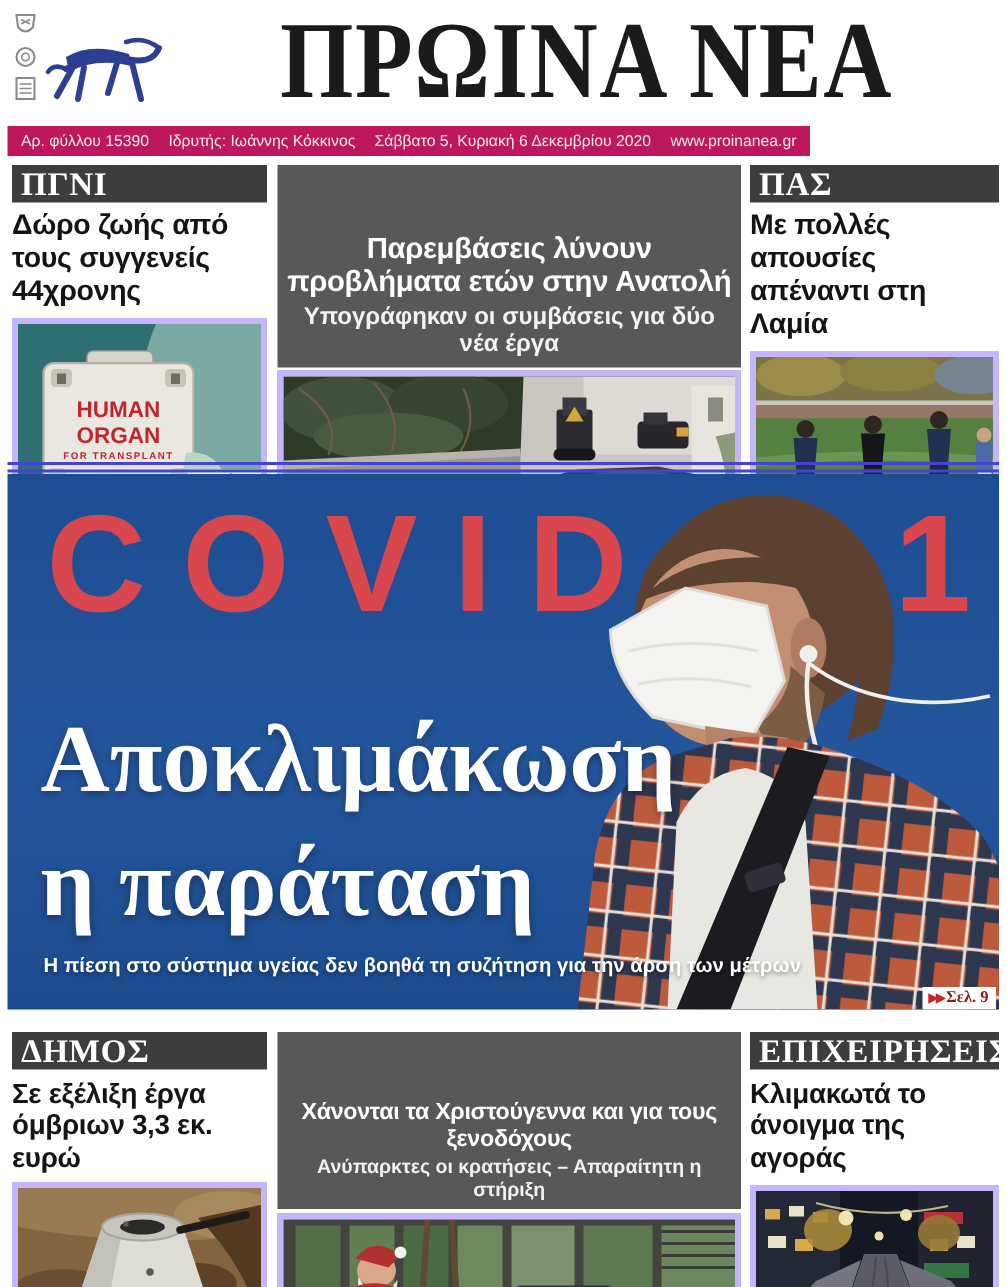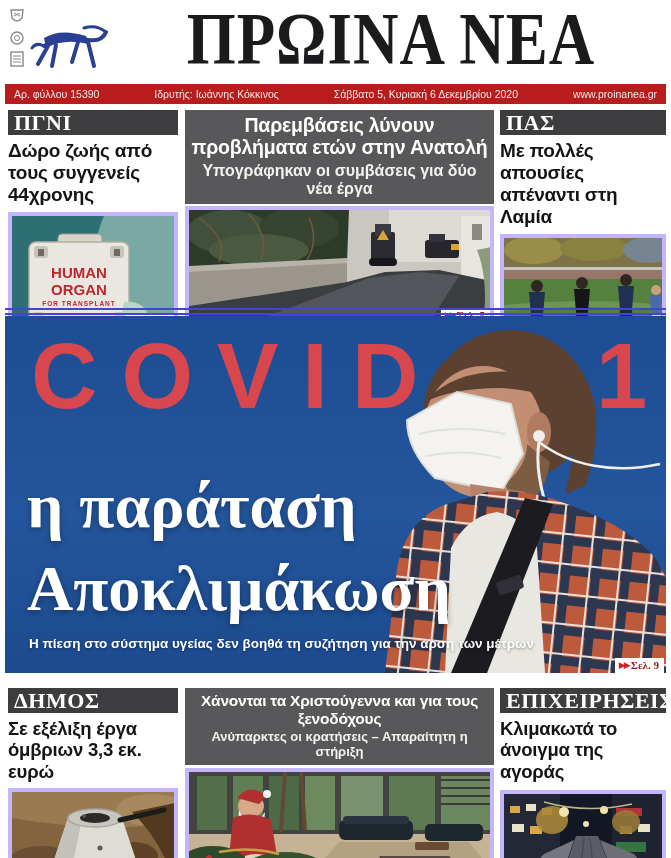--- a/index.html
+++ b/index.html
@@ -9,37 +9,37 @@
   
   .logo-area{position:absolute;left:6px;top:6px;width:112px;height:74px;}
   .emblem-col{position:absolute;left:2px;top:2px;width:18px;height:70px;display:flex;flex-direction:column;gap:4px;align-items:center;}
   .emblem-col svg{display:block;}
   .goat{position:absolute;left:20px;top:14px;}
   .masthead-title{position:absolute;left:116px;top:0px;width:550px;height:80px;
         display:flex;align-items:center;justify-content:center;
         font-family:"Liberation Serif",serif;font-weight:bold;font-size:63px;color:#1b1b1d;
         letter-spacing:1px;transform:scaleY(1.16);transform-origin:center;white-space:nowrap;}
 
-  .info-bar{position:absolute;left:5px;top:84px;width:661px;height:20px;background:#b91c1c;
+  .info-bar{position:absolute;left:5px;top:84px;width:535px;height:20px;background:#be185d;
         color:#e9e9e9;font-size:10.5px;display:flex;align-items:center;justify-content:space-between;
         padding:0 9px;box-sizing:border-box;white-space:nowrap;}
   .info-bar span{display:inline-block;}
 
   
   .col{position:absolute;}
   .section-bar{background:#3d3d40;color:#ffffff;font-family:"Liberation Serif",serif;
         font-weight:bold;font-size:22px;line-height:25px;height:25px;padding:0 6px;
         letter-spacing:0.5px;}
   .col-headline{font-weight:bold;font-size:19px;line-height:1.16;color:#141414;
         letter-spacing:-0.2px;margin-top:5px;}
   .photo{position:relative;margin-top:6px;border:4px solid #c4b5fd;overflow:hidden;background:#777;}
   .photo svg{display:block;}
 
   .gray-box{background:#58585a;color:#ffffff;text-align:center;padding:4px 6px 5px 6px;}
-  .gray-box .gb-head{font-weight:bold;font-size:19.5px;line-height:1.15;letter-spacing:-0.2px;}
+  .gray-box .gb-head{font-weight:bold;font-size:19.5px;line-height:1.15;letter-spacing:-0.2px;margin-top:41px;}
   .gray-box .gb-sub{font-weight:bold;font-size:16px;line-height:1.15;margin-top:3px;color:#f2f2f2;}
   .gray-box.small .gb-head{font-size:15.5px;}
   .gray-box.small .gb-sub{font-size:13px;font-weight:600;margin-top:2px;}
 
   
   .page-badge{position:absolute;right:0;bottom:0;background:#ffffff;display:flex;align-items:center;
         gap:2px;padding:1px 5px 1px 4px;line-height:13px;}
   .page-badge .arrows{color:#cc2328;font-size:9px;letter-spacing:-2px;}
   .page-badge .ref{font-family:"Liberation Serif",serif;font-weight:bold;font-size:11px;color:#8b1d22;}
 
@@ -258,22 +258,22 @@
 
       <path d="M380,357 L392,252 Q402,202 442,188 L482,176 Q522,172 562,188 Q624,210 652,244 L661,262 L661,357 Z" fill="url(#plaid)"></path>
 
       <path d="M440,357 L446,232 Q462,200 492,196 Q522,202 532,232 L540,357 Z" fill="#e9e7e2"></path>
 
       <path d="M520,182 L548,188 L482,357 L446,357 Z" fill="#1b1b20"></path>
       <rect x="492" y="262" width="26" height="14" rx="3" fill="#303038" transform="rotate(-18 505 269)"></rect>
     </svg>
 
     <div class="main-headline">
+      <div>Αποκλιμάκωση</div>
       <div>η παράταση</div>
-      <div>Αποκλιμάκωση</div>
     </div>
     <div class="main-subhead">Η πίεση στο σύστημα υγείας δεν βοηθά τη συζήτηση για την άρση των μέτρων</div>
 
     <div class="page-badge">
       <span class="arrows">▶▶</span>
       <span class="ref">Σελ. 9</span>
     </div>
   </div>
 
   <div class="col b-col" style="left:8px;top:688px;width:170px;">

